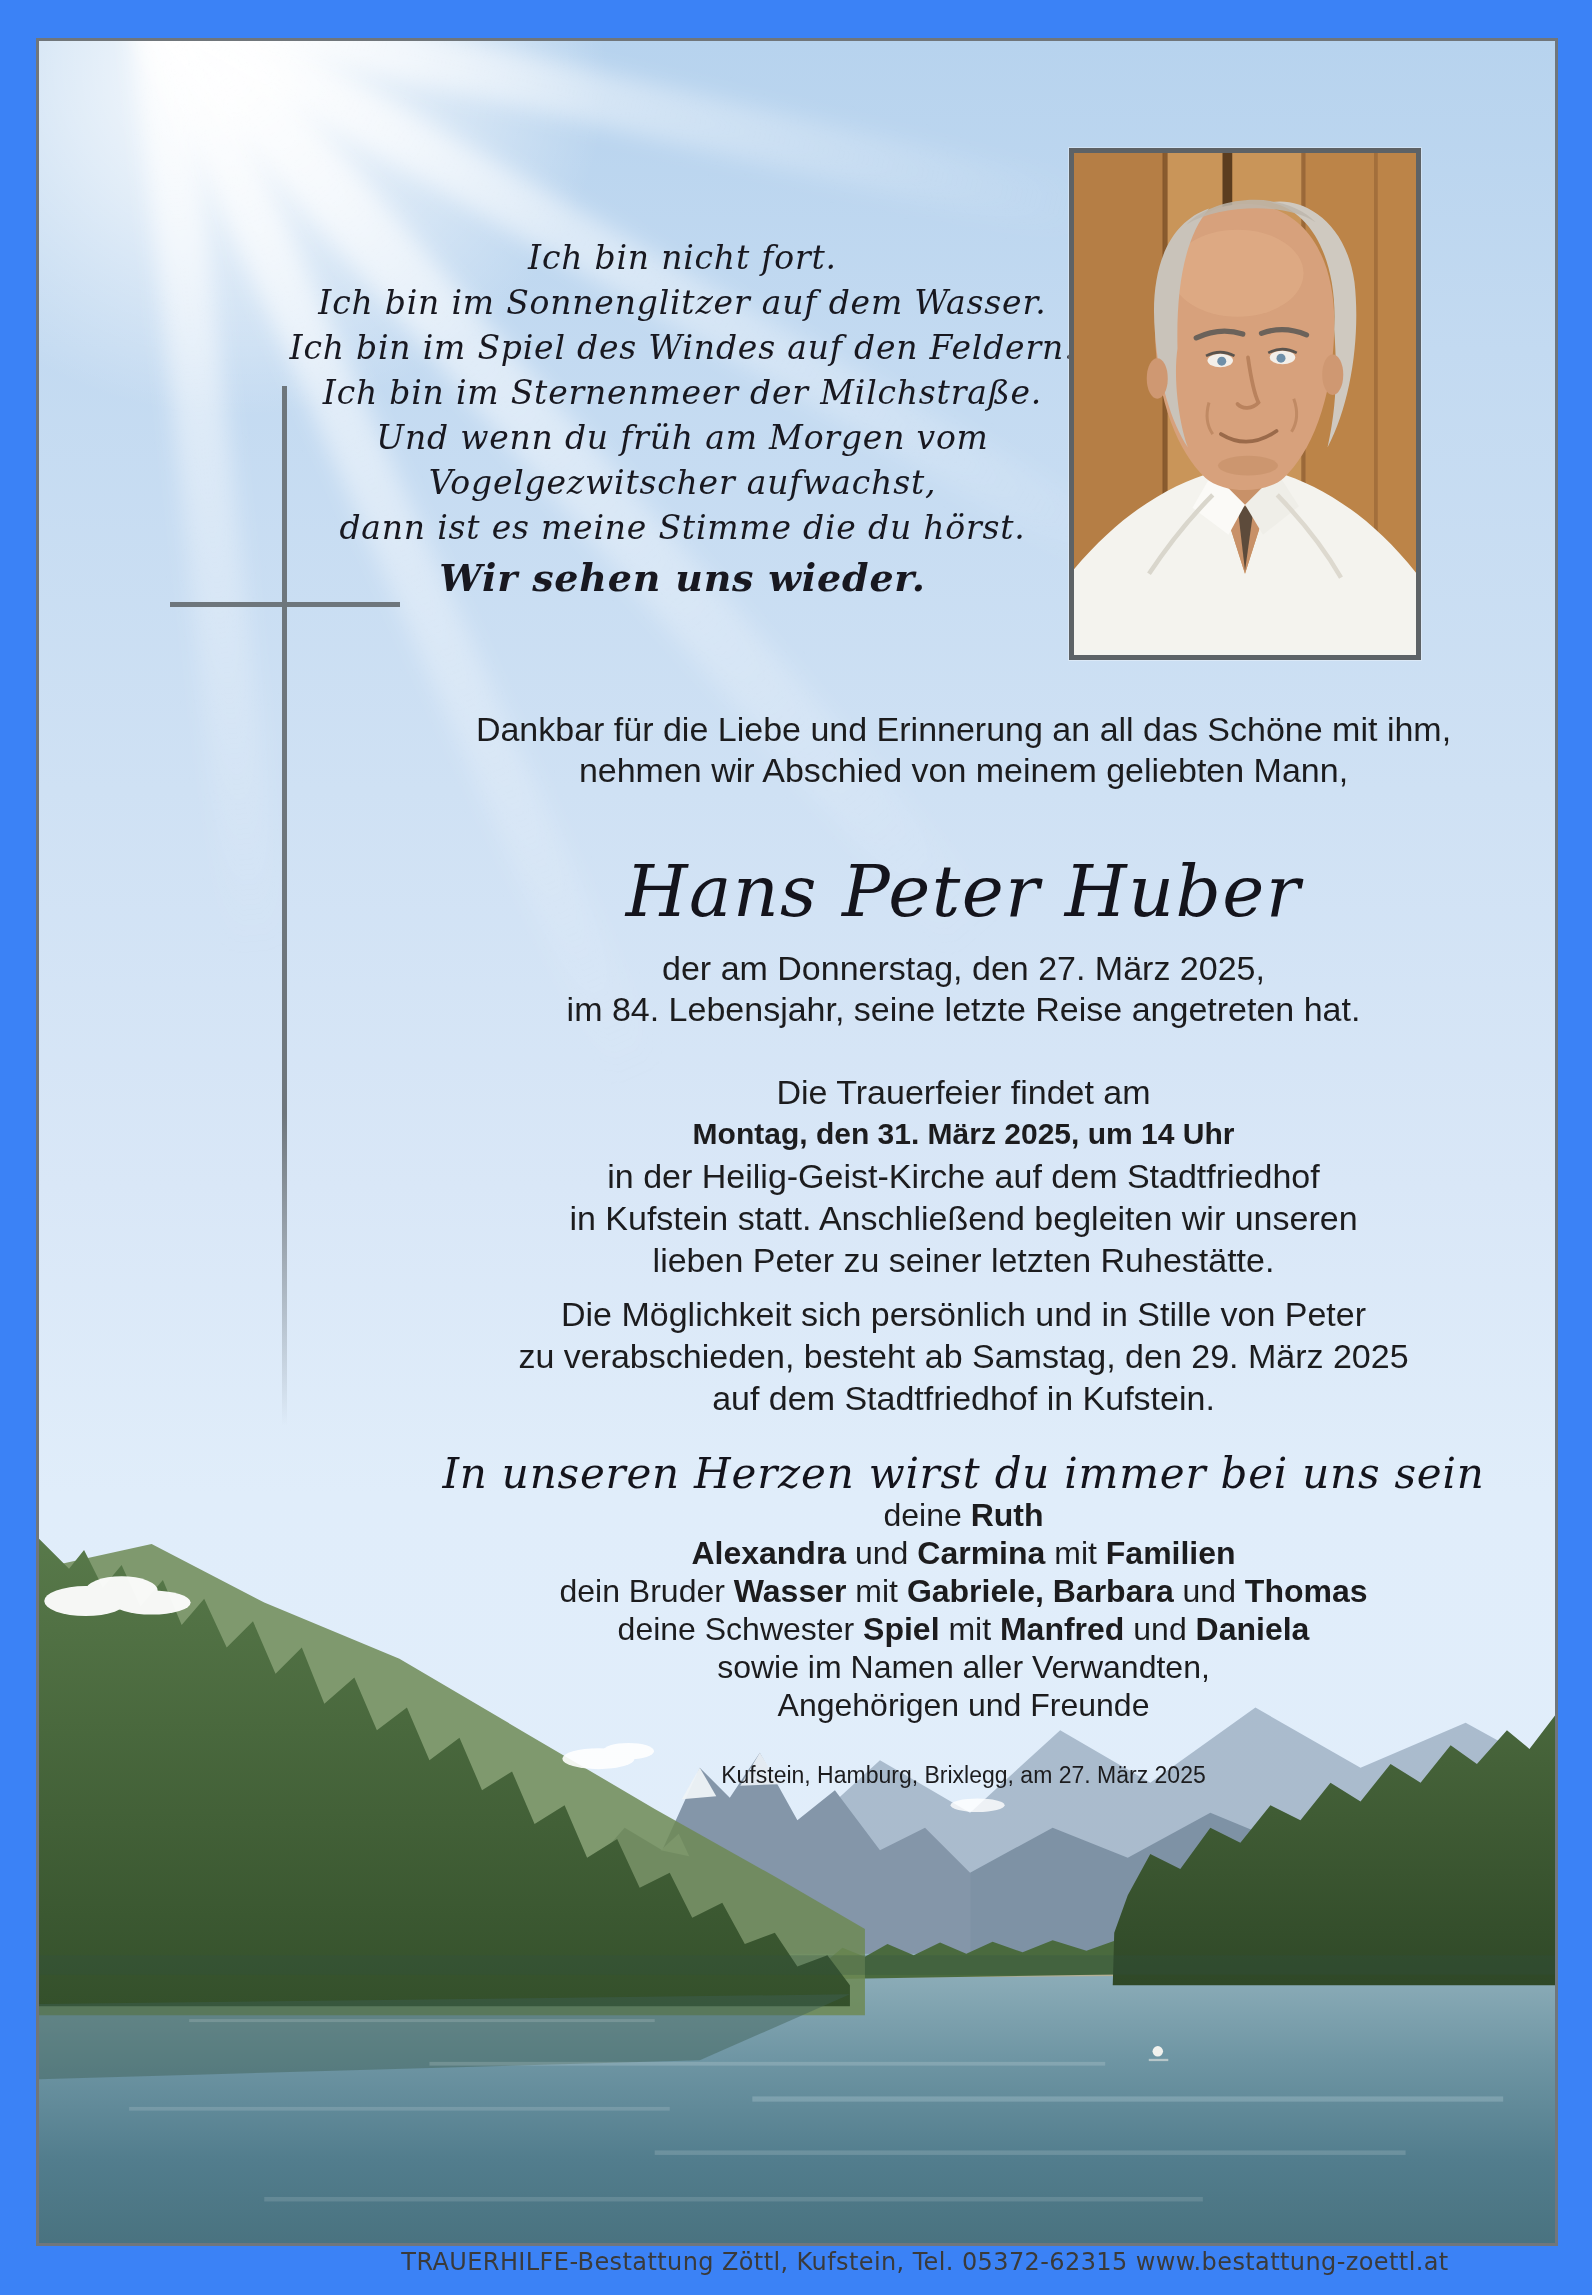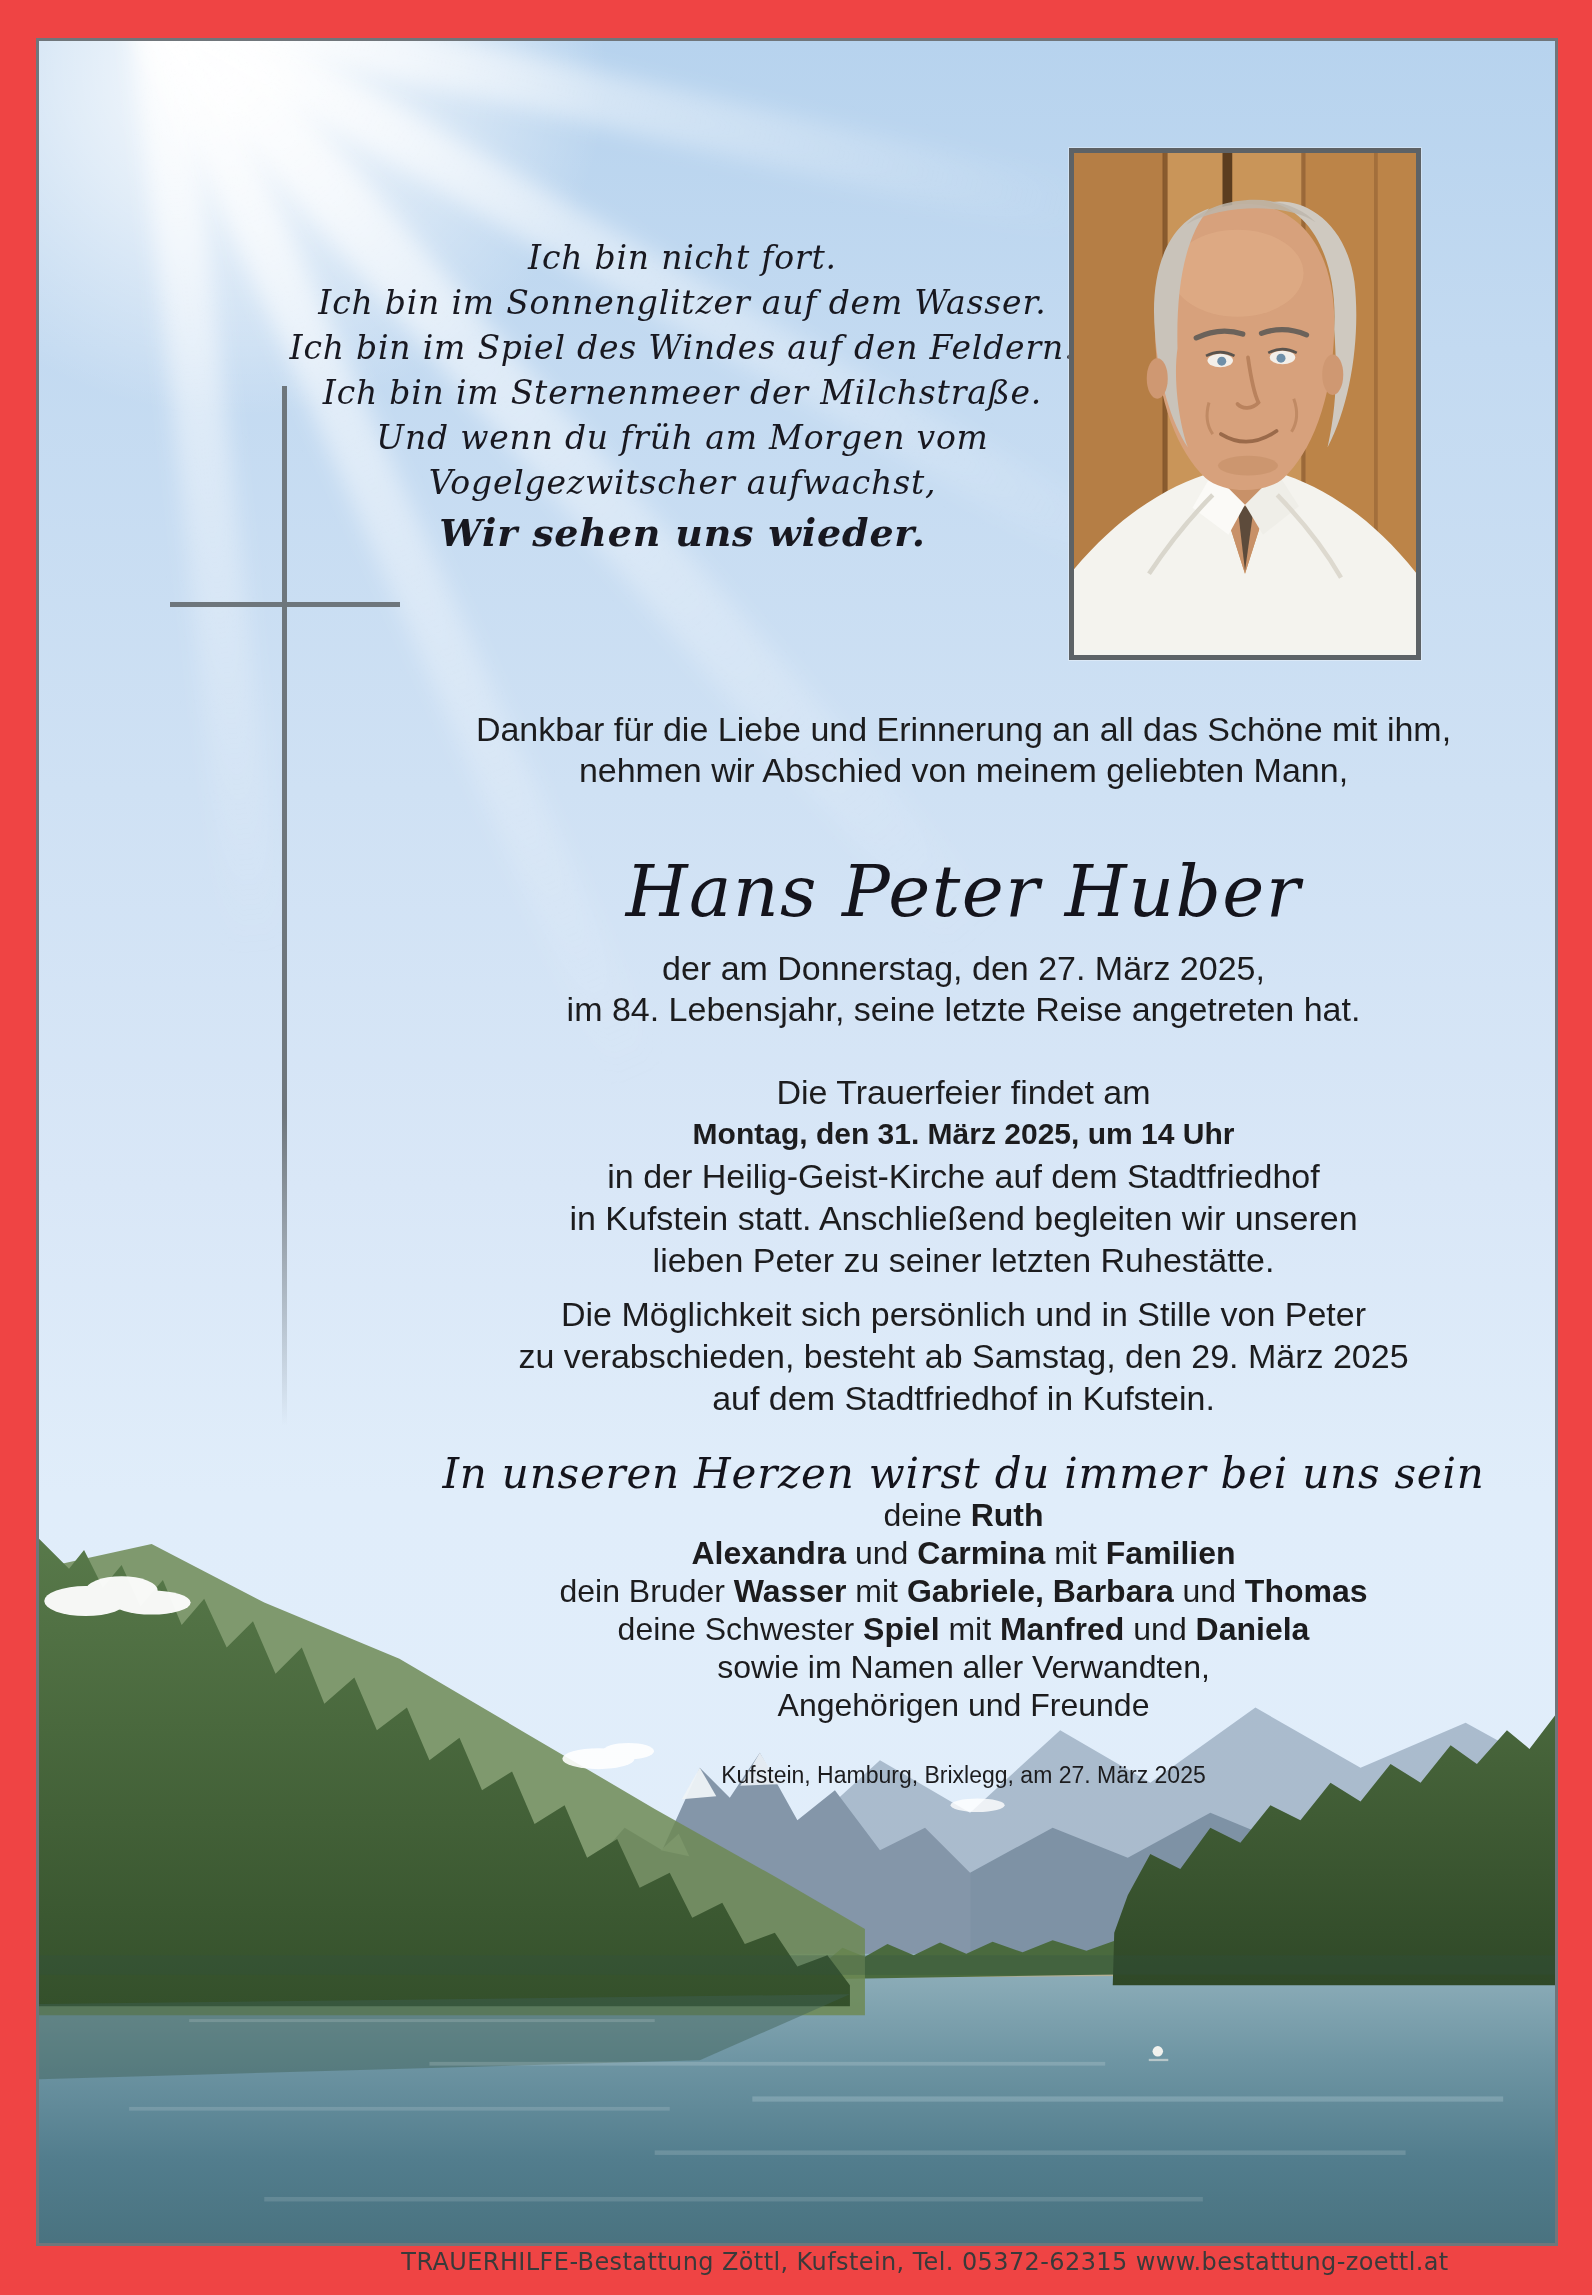--- a/index.html
+++ b/index.html
@@ -1,16 +1,16 @@
 <!DOCTYPE html>
 <html style="font-size:12px"><head>
 <meta charset="utf-8">
 <style>
   html,body{margin:0;padding:0;background:#ffffff;}
-  .page{position:relative;width:1593px;height:2295px;background:#ef4444;overflow:hidden;
+  .page{position:relative;width:1593px;height:2295px;background:#3b82f6;overflow:hidden;
         font-family:"Liberation Sans", sans-serif;color:#1c1c1e;}
   .card{position:absolute;left:36px;top:38px;width:1522px;height:2208px;
         border:3px solid #70767b;box-sizing:border-box;overflow:hidden;
         background:linear-gradient(180deg,#b7d3ee 0%,#c3daf1 14%,#cfe1f4 34%,#d9e7f7 52%,#e0edfa 66%,#e2eefa 100%);}
   
   .sunburst{position:absolute;left:0;top:0;width:100%;height:100%;pointer-events:none;}
   .glow{position:absolute;left:-135px;top:-165px;width:736px;height:571px;
         background:radial-gradient(ellipse at 45% 35%, rgba(255,255,255,0.95) 0%, rgba(255,255,255,0.55) 30%, rgba(255,255,255,0) 65%);}
   .ray{position:absolute;left:90px;top:-45px;width:53px;height:1314px;
        background:linear-gradient(to bottom, rgba(255,255,255,0.85) 0%, rgba(255,255,255,0.35) 45%, rgba(255,255,255,0) 85%);
@@ -147,20 +147,21 @@
       <div class="cross-h"></div>
     </div>
 
     <div class="poem">
       <div class="poem-line">Ich bin nicht fort.</div>
       <div class="poem-line">Ich bin im Sonnenglitzer auf dem Wasser.</div>
       <div class="poem-line">Ich bin im Spiel des Windes auf den Feldern.</div>
       <div class="poem-line">Ich bin im Sternenmeer der Milchstraße.</div>
       <div class="poem-line">Und wenn du früh am Morgen vom</div>
       <div class="poem-line">Vogelgezwitscher aufwachst,</div>
+      <div class="poem-line">dann ist es meine Stimme die du hörst.</div>
       <div class="poem-line poem-final">Wir sehen uns wieder.</div>
     </div>
 
     <figure class="photo">
       <svg viewBox="0 0 456 668" preserveAspectRatio="none">
 
         <rect x="0" y="0" width="456" height="668" fill="#c08a52"></rect>
         <rect x="0" y="0" width="120" height="668" fill="#b57e45"></rect>
         <rect x="118" y="0" width="7" height="668" fill="#7a4f26" opacity="0.8"></rect>
         <rect x="125" y="0" width="180" height="668" fill="#c99559"></rect>

